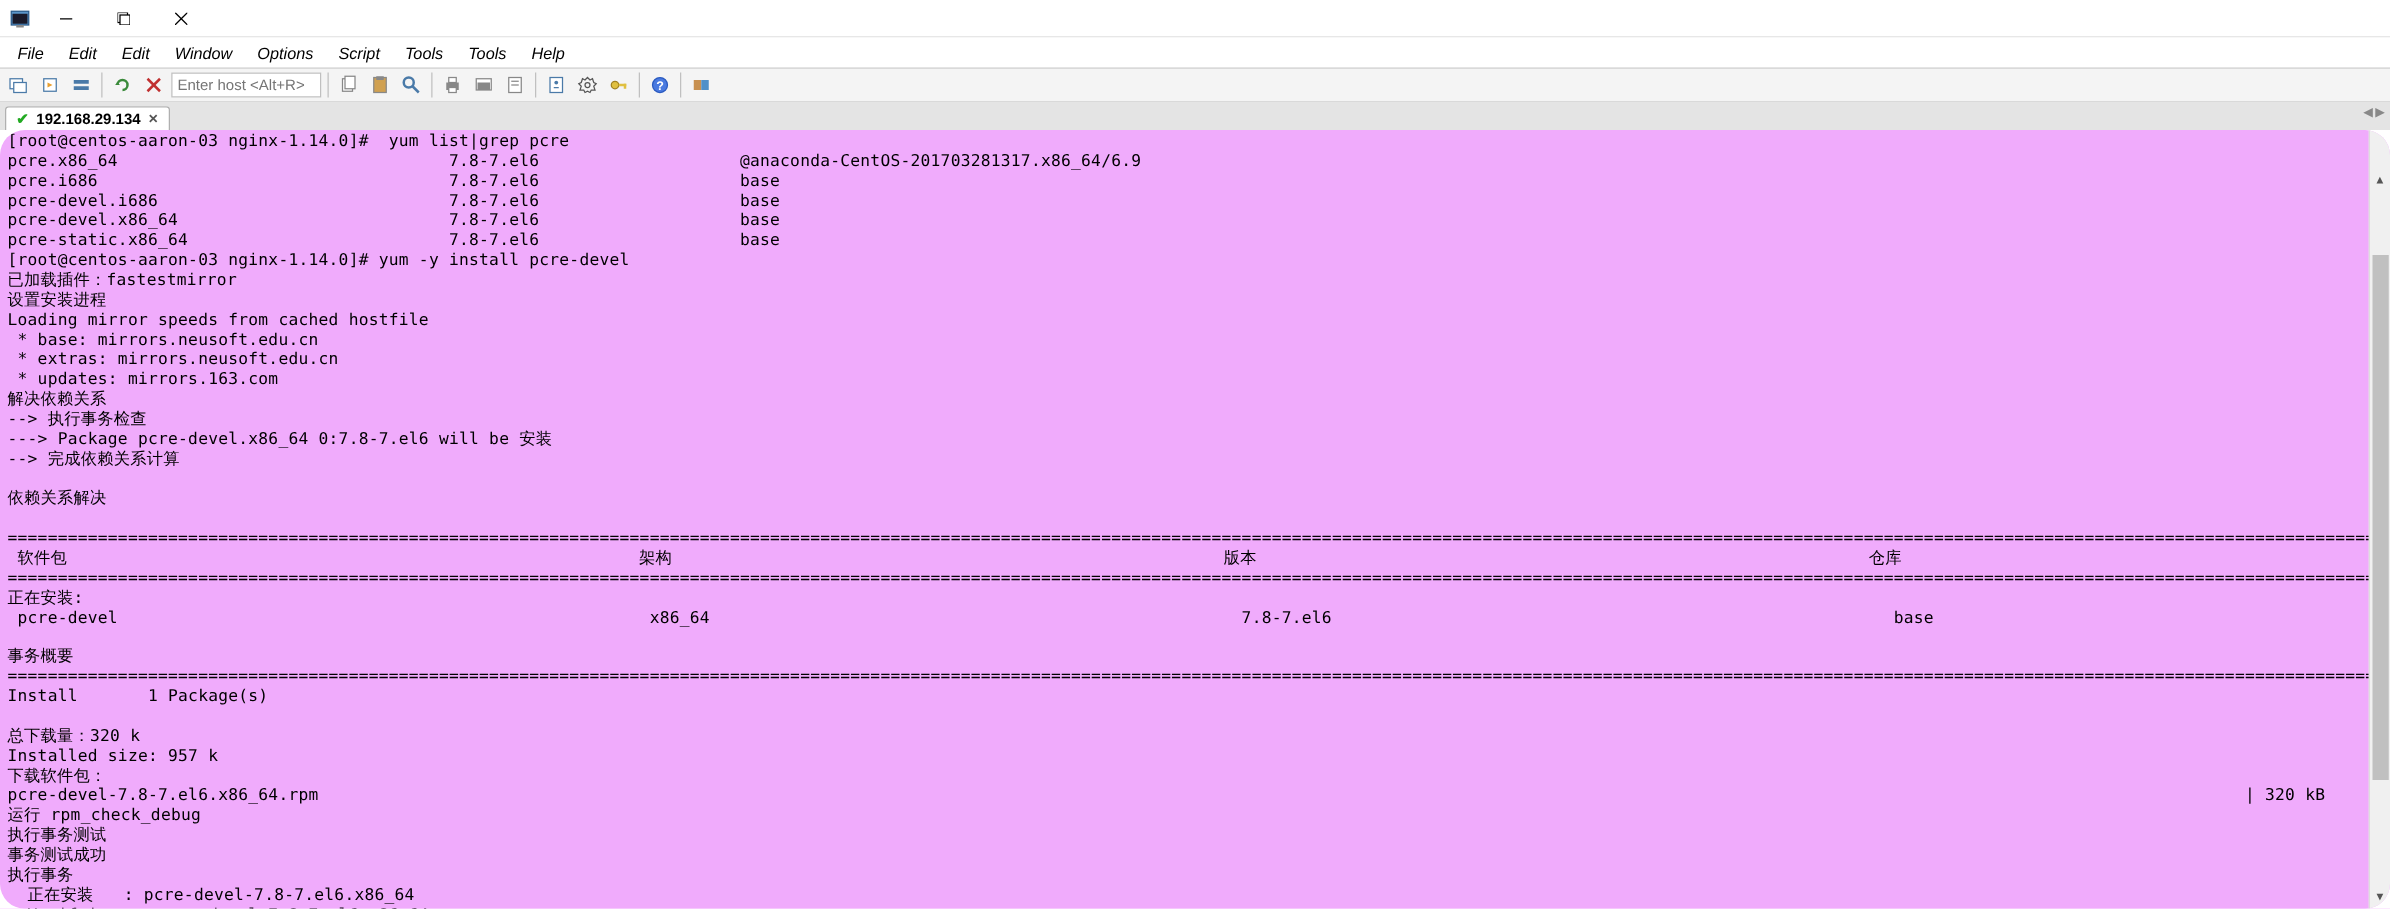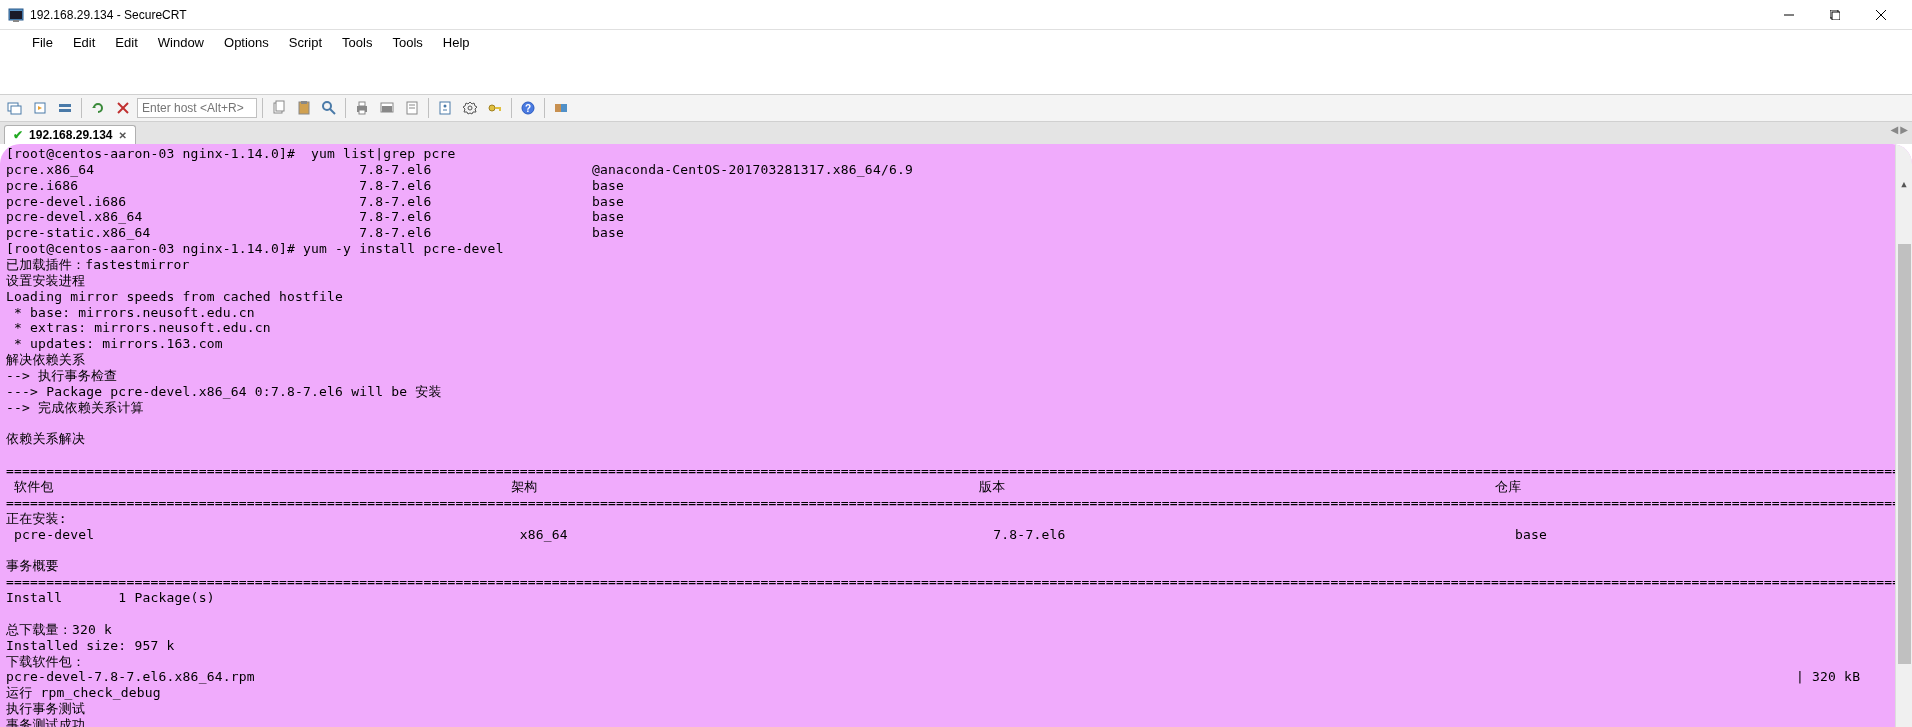--- a/index.html
+++ b/index.html
@@ -28,36 +28,36 @@
   width: 46px; height: 30px;
   display: flex; align-items: center; justify-content: center;
   font-size: 14px;
   cursor: pointer;
 }
 
 .menu-bar {
   height: 24px;
   display: flex;
   align-items: center;
-  padding: 0 22px;
+  padding: 0 4px;
   background: #fff;
   font-size: 13px;
+  font-style: italic;
 }
 .menu-bar .mi { padding: 2px 10px; cursor: pointer; }
 
 .tool-bar {
   height: 28px;
   display: flex;
   align-items: center;
   padding: 2px 4px;
   gap: 3px;
   background: #f4f4f4;
   border-top: 1px solid #d0d0d0;
   border-bottom: 1px solid #d0d0d0;
-  margin-top: 40px;
 }
 .tool-bar .tb {
   width: 22px; height: 22px;
   display: flex; align-items: center; justify-content: center;
   cursor: pointer;
   border: 1px solid transparent;
 }
 .tool-bar .sep { width: 1px; height: 20px; background: #c0c0c0; margin: 0 2px; }
 .tool-bar .host-input {
   width: 120px; height: 20px;
@@ -134,21 +134,20 @@
 <body>
 
 <div class="title-bar">
   <span class="app-icon">
     <svg viewBox="0 0 16 16" width="16" height="16">
       <rect x="1" y="2" width="14" height="11" fill="#5a95c9" stroke="#2a5a8a"></rect>
       <rect x="2" y="4" width="12" height="8" fill="#1a1a2a"></rect>
       <rect x="5" y="13" width="6" height="2" fill="#888"></rect>
     </svg>
   </span>
-  <span class="title">192.168.29.134 - SecureCRT</span>
   <div class="window-controls">
     <div class="wc">
       <svg width="10" height="10">
           <line x1="0" y1="5" x2="10" y2="5" stroke="#000" stroke-width="1"></line>
         </svg>
     </div>
     <div class="wc">
       <svg width="10" height="10">
           <rect x="0" y="0" width="8" height="8" fill="none" stroke="#000"></rect>
           <rect x="2" y="2" width="8" height="8" fill="#fff" stroke="#000"></rect>

